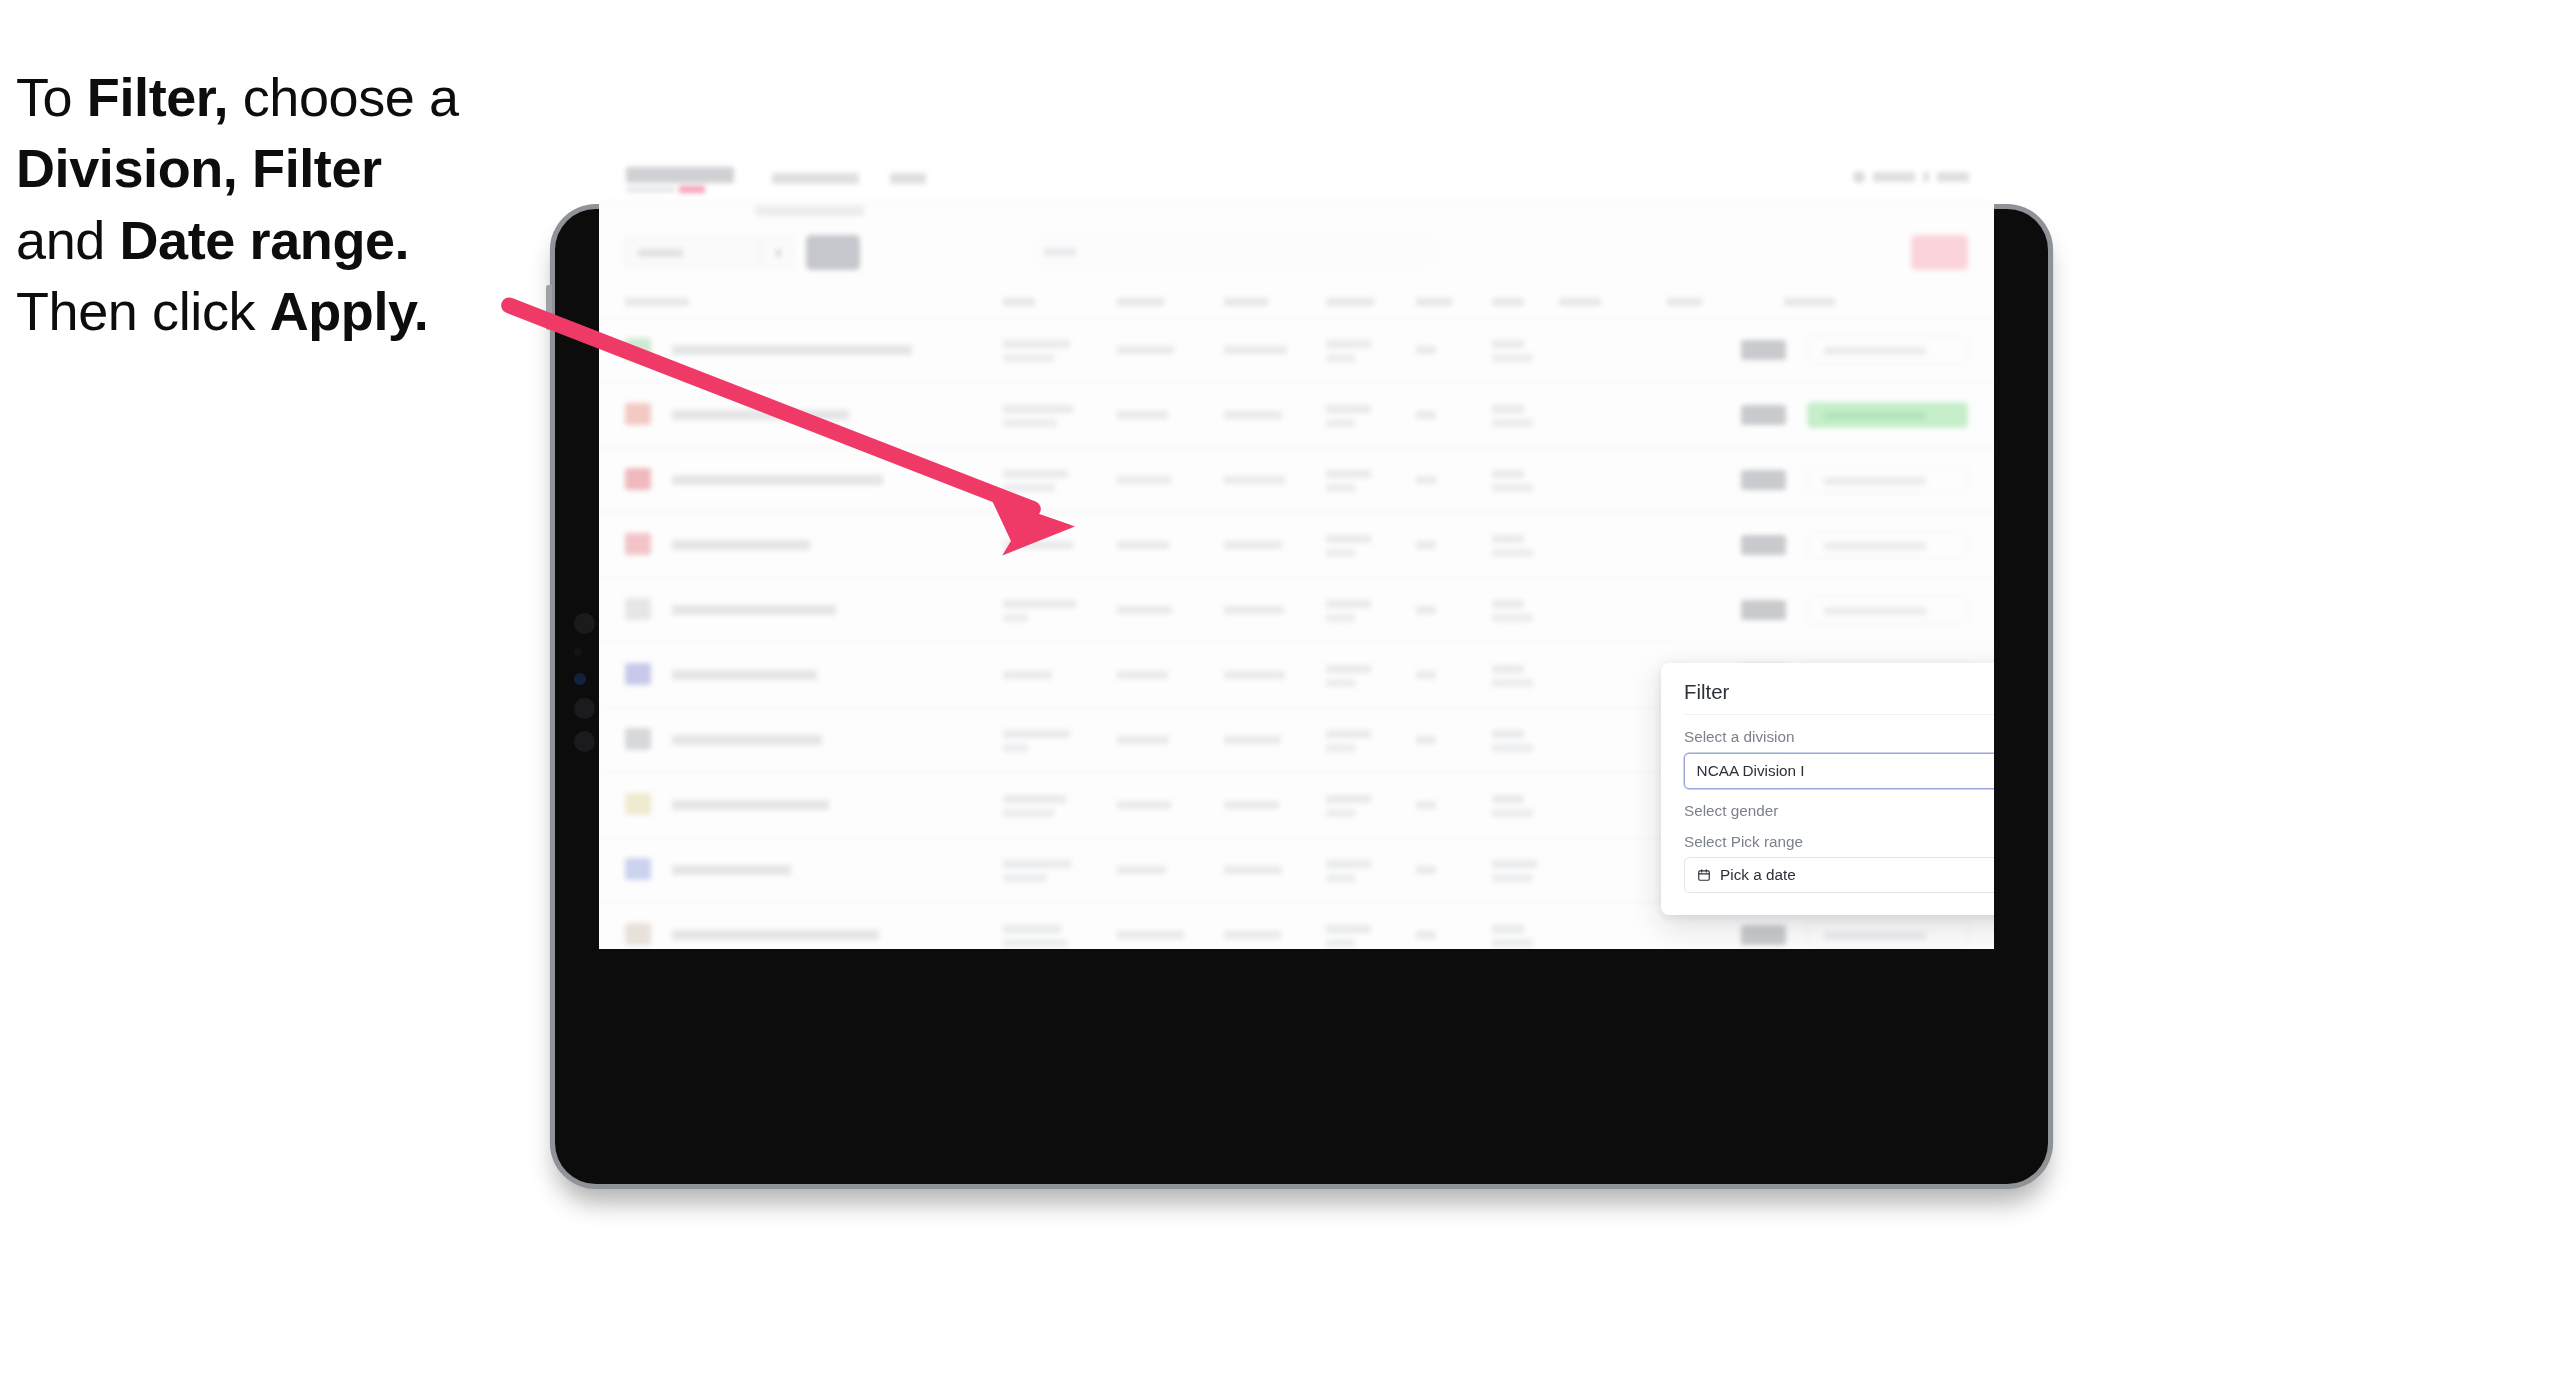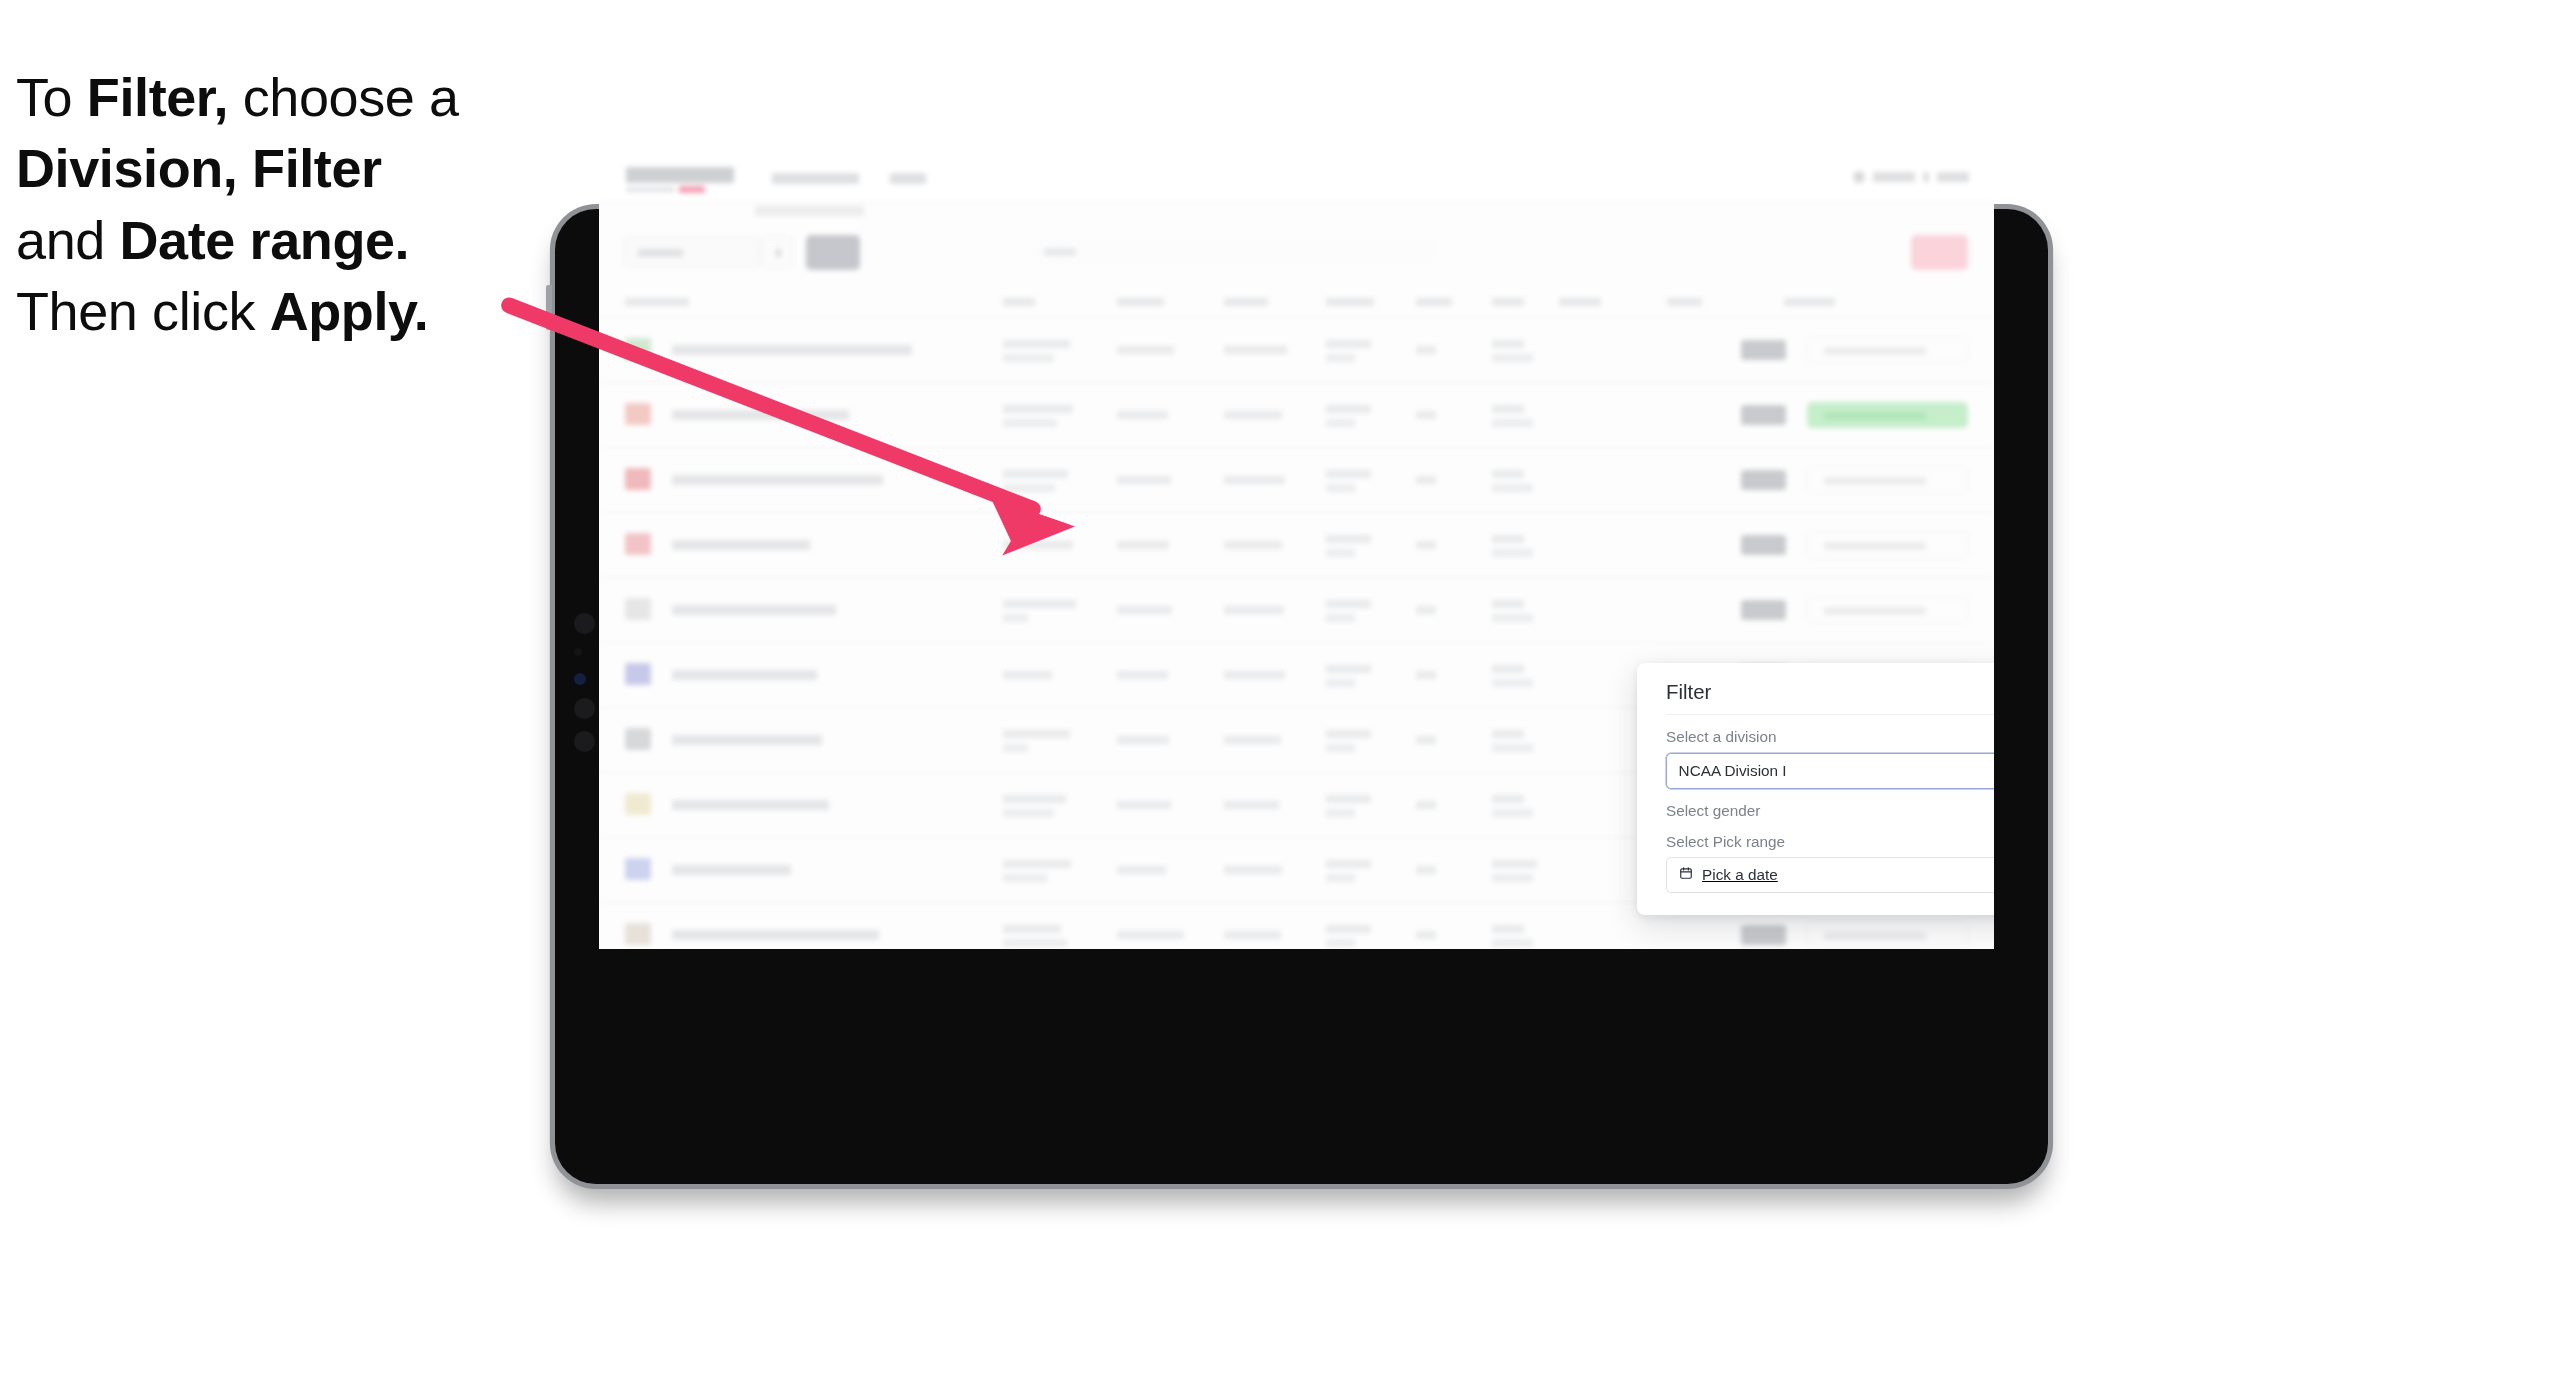--- a/index.html
+++ b/index.html
@@ -104,37 +104,37 @@
   .row .act { position:absolute; right:26px; top:19px; width:161px; height:26px;
               border:0.7px solid #f0f0f1; border-radius:5.1px; background:#fdfdfd; }
   .row .act i { position:absolute; left:16px; top:8.7px; width:102px; height:8px;
                 background:#ececee; border-radius:1.5px; }
   .row.green .act { background:#c6eecb; border-color:#c6eecb; }
   .row.green .act i { background:#b2e5b9; }
 
   
   .overlay { position:absolute; inset:0; }
   .modal {
-    position:absolute; left:1038px; top:505px; width:452px;
+    position:absolute; left:1062px; top:505px; width:452px;
     background:#ffffff; border-radius:8px;
     box-shadow:0 10.2px 32px rgba(20,25,40,.14), 0 2.2px 8.7px rgba(20,25,40,.08);
-    padding:0 23px 22px 29px;
+    padding:0 23px 22px 23px;
   }
   .modal-head { position:relative; height:52px; border-bottom:0.7px solid #eef0f2; }
   .modal-title { position:absolute; left:0; top:17.5px; font-size:20.4px; color:#2c3038; font-weight:400; }
 
   .field { margin-top:13px; }
   .field-label { font-size:15.3px; color:#7c828c; margin-bottom:6.5px; }
   .control {
     position:relative; height:36px; border:0.7px solid #dfe2e7; border-radius:5.1px;
     background:#fff; display:flex; align-items:center; padding:0 11.6px;
   }
   .control.focused { border-color:#99a8d8; box-shadow:0 0 0 0.7px #b9c4e4; }
   .control-value { font-size:15.3px; color:#2c3038; }
-  .cal-row { display:flex; align-items:flex-start; gap:9.5px;text-decoration:underline; }
+  .cal-row { display:flex; align-items:flex-end; gap:9.5px; }
   .cal-row svg { width:14px; height:14px; color:#2c3038; }
   .cal-text { font-size:15.3px; color:#2c3038; }
 </style>
 </head>
 <body>
 
 <div class="stage">
 
   <div class="instructions">
     <span class="ln"><span>To </span><b>Filter,</b><span> choose a</span></span>

